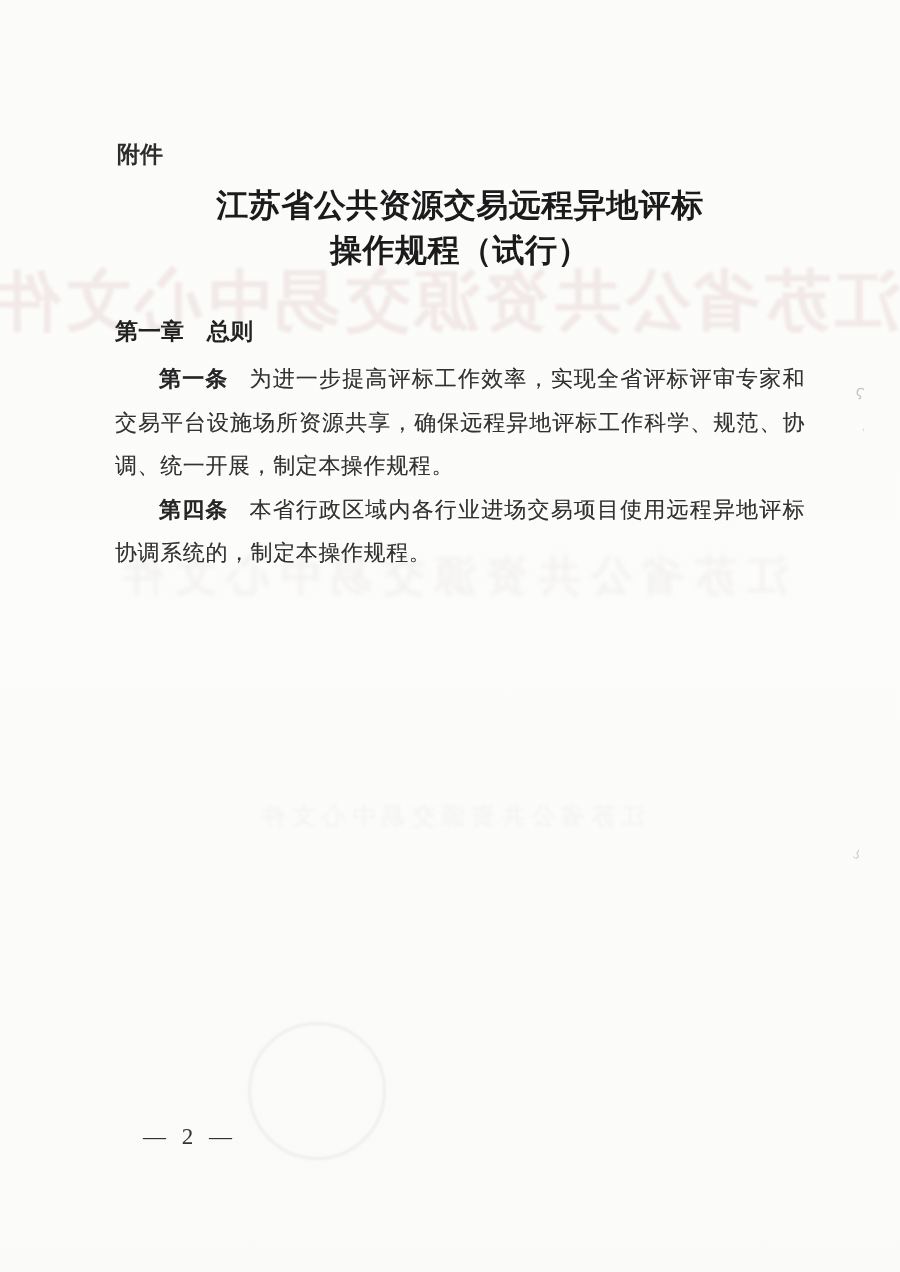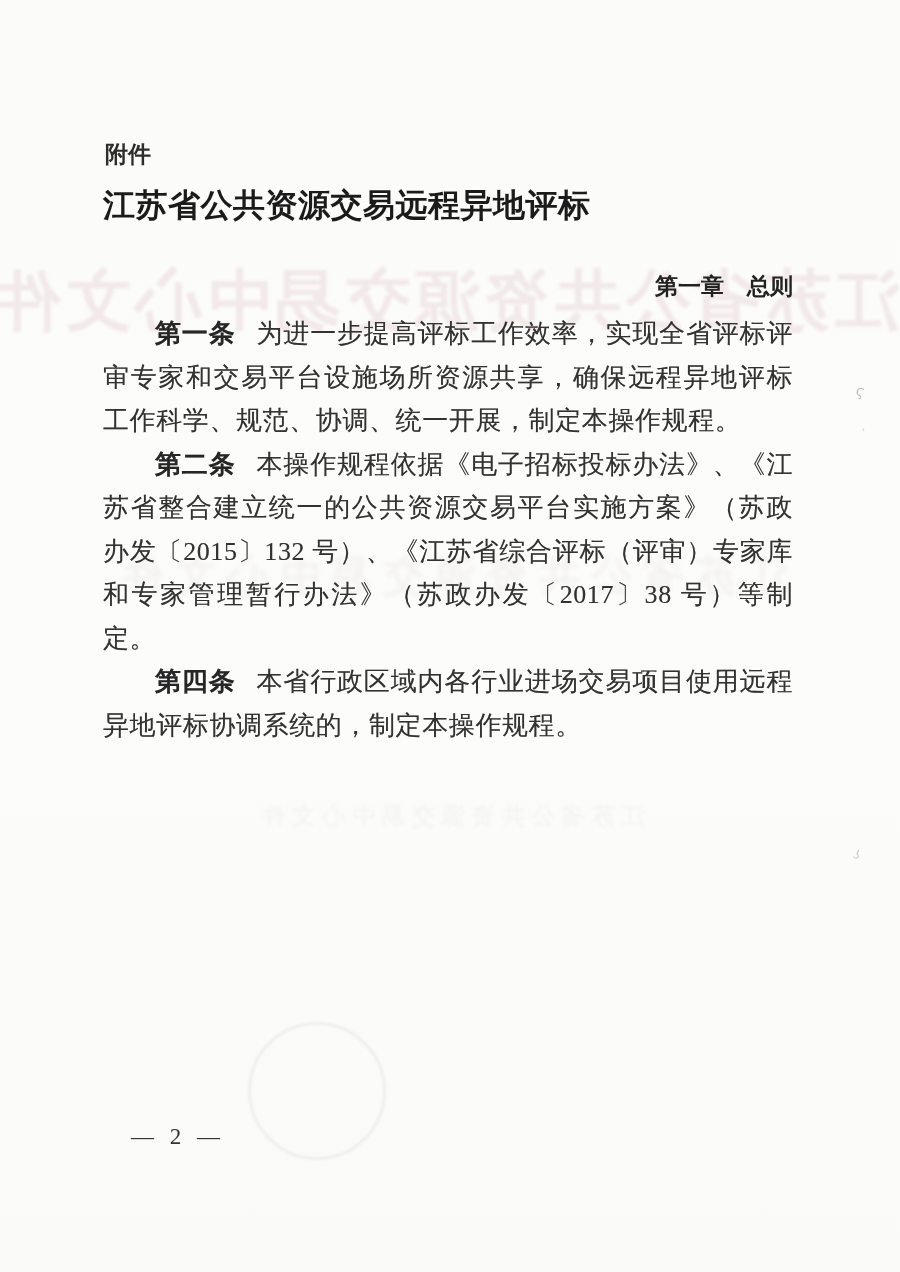--- a/index.html
+++ b/index.html
@@ -70,54 +70,55 @@
     font-family: "DejaVu Sans", sans-serif;
     pointer-events: none;
   }
   .artifact-1 { left: 856px; top: 382px; transform: rotate(18deg); }
   .artifact-2 { left: 862px; top: 424px; font-size: 11px; transform: rotate(-10deg); color: rgba(130,130,130,0.35); }
   .artifact-3 { left: 854px; top: 848px; font-size: 12px; transform: rotate(25deg); color: rgba(130,130,130,0.40); }
 
   
   .content {
     position: absolute;
-    left: 103px;
+    left: 115px;
     top: 140px;
     width: 690px;
   }
   .attachment-label {
     font-family: "Liberation Sans", sans-serif;
     font-weight: bold;
     font-size: 23px;
     line-height: 28px;
     color: #2d2d2d;
     margin: 0 0 15px 2px;
   }
   .doc-title {
     margin: 0;
+    text-align: center;
     font-size: 32px;
     line-height: 45px;
     font-weight: bold;
     letter-spacing: 0.5px;
     color: #1b1b1b;
     font-family: "Liberation Serif", serif;
   }
   .doc-title .t-line { display: block; }
   .chapter {
     margin: 42px 0 9px 0;
-    text-align: right;
+    text-align: left;
     font-family: "Liberation Sans", sans-serif;
     font-weight: bold;
     font-size: 23px;
     line-height: 33px;
     color: #222222;
   }
   .para {
     margin: 0;
-    font-size: 26px;
+    font-size: 22px;
     line-height: 43.5px;
     letter-spacing: 0.6px;
     text-align: justify;
     text-indent: 2em;
     color: #323232;
     text-shadow: 0 0 0.5px rgba(70, 70, 70, 0.45);
   }
   .para .lead {
     font-family: "Liberation Sans", sans-serif;
     font-weight: bold;
@@ -146,31 +147,29 @@
   <span class="artifact artifact-1">ς</span>
   <span class="artifact artifact-2">˓</span>
   <span class="artifact artifact-3">ʖ</span>
 
   <div class="content">
 
     <div class="attachment-label">附件</div>
 
     <h1 class="doc-title">
       <span class="t-line">江苏省公共资源交易远程异地评标</span>
+      <span class="t-line">操作规程（试行）</span>
     </h1>
 
     <h2 class="chapter">第一章　总则</h2>
 
     <p class="para">
       <span class="lead">第一条</span><span class="ptext">为进一步提高评标工作效率，实现全省评标评审专家和交易平台设施场所资源共享，确保远程异地评标工作科学、规范、协调、统一开展，制定本操作规程。</span>
     </p>
 
-    <p class="para">
-      <span class="lead">第二条</span><span class="ptext">本操作规程依据《电子招标投标办法》、《江苏省整合建立统一的公共资源交易平台实施方案》（苏政办发〔2015〕132 号）、《江苏省综合评标（评审）专家库和专家管理暂行办法》（苏政办发〔2017〕38 号）等制定。</span>
-    </p>
 
 
 
     <p class="para">
       <span class="lead">第四条</span><span class="ptext">本省行政区域内各行业进场交易项目使用远程异地评标协调系统的，制定本操作规程。</span>
     </p>
 
     <div class="page-footer">— 2 —</div>
   </div>
 </div>

